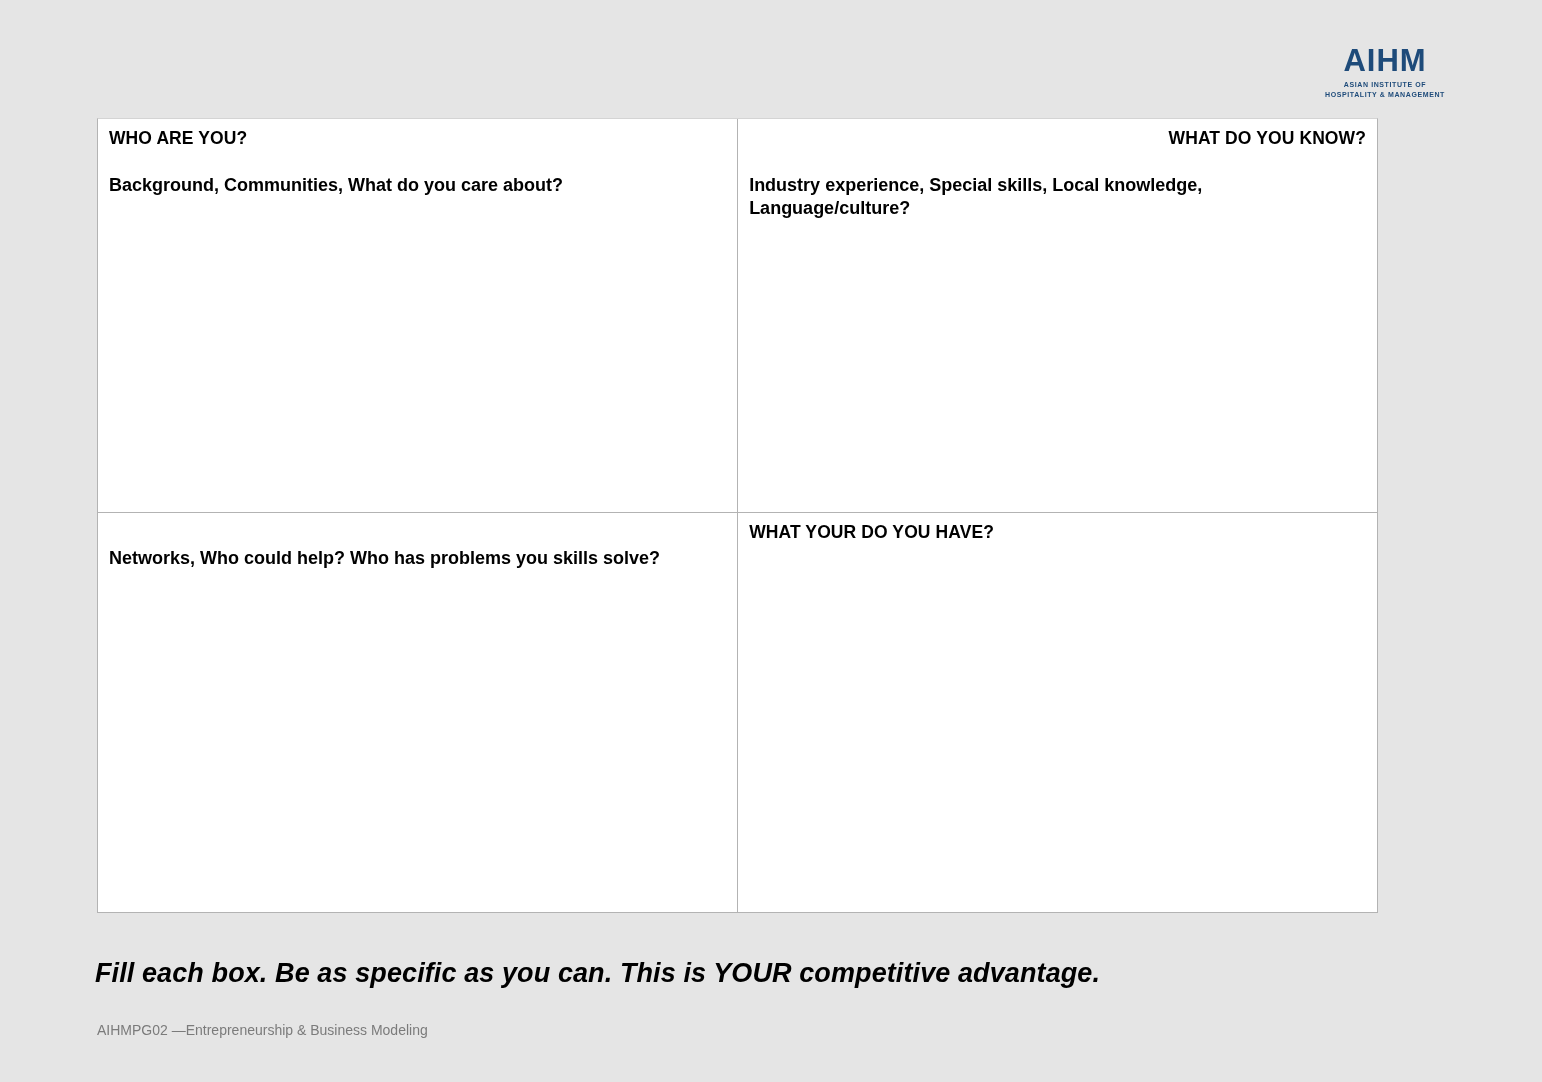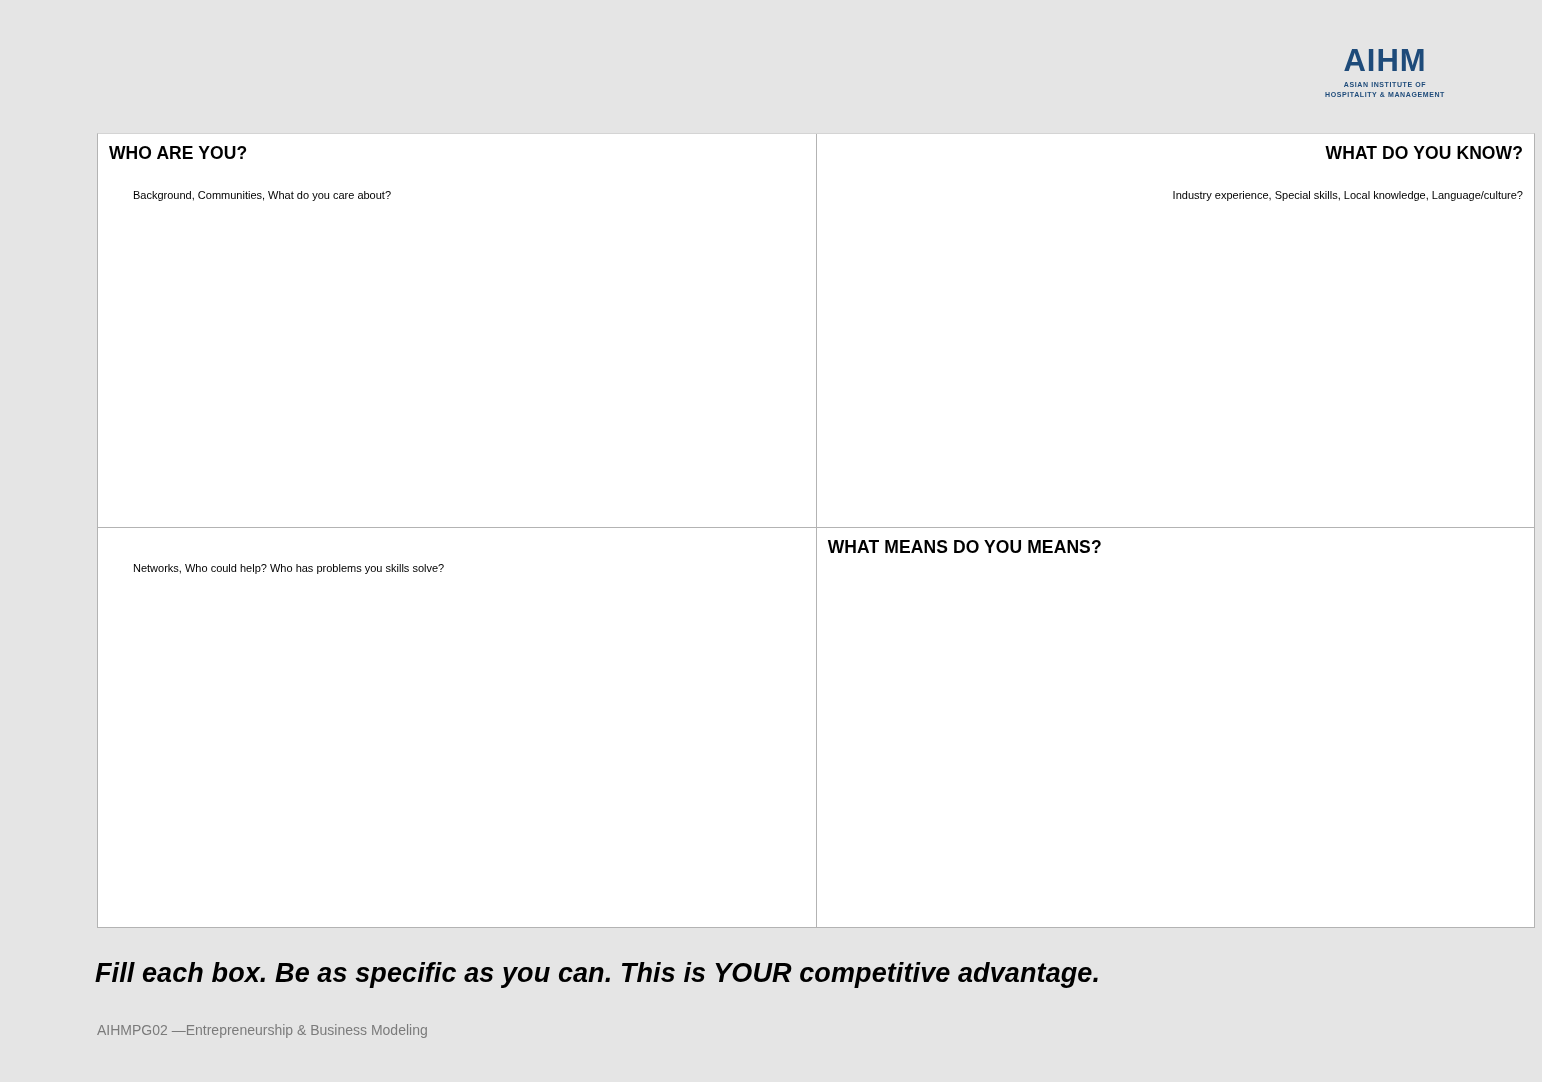--- a/index.html
+++ b/index.html
@@ -46,22 +46,22 @@
     margin-top: 1px;
     color: var(--brand);
     white-space: nowrap;
   }
   .logo-sub.first { margin-top: 4px; }
 
   
   .grid {
     position: absolute;
     left: 97px;
-    top: 133px;
-    width: 1438px;
+    top: 118px;
+    width: 1281px;
     height: 795px;
     display: grid;
     grid-template-columns: 50.05% 49.95%;
     grid-template-rows: 49.7% 50.3%;
     border: 1px solid var(--border);
     border-top-color: #d4d4d4;
     background: #ffffff;
   }
   .cell {
     position: relative;
@@ -75,25 +75,24 @@
   .cell:nth-child(3) { border-right: 1px solid var(--border); }
   .cell-title {
     font-size: 17.5px;
     font-weight: 700;
     line-height: 1.2;
     letter-spacing: 0.1px;
     color: #000000;
   }
   .cell-subtitle {
     margin-top: 25px;
-    font-size: 11px;
-    font-weight: 400;
+    font-size: 18px;
+    font-weight: 700;
     line-height: 1.25;
     color: #000000;
-    margin-left: 24px;
   }
   .cell-fill {
     flex: 1 1 auto;
   }
 
   
   .instruction {
     position: absolute;
     left: 95px;
     top: 958px;
@@ -136,21 +135,21 @@
       <div class="cell-subtitle">Industry experience, Special skills, Local knowledge, Language/culture?</div>
       <div class="cell-fill"></div>
     </div>
 
     <div class="cell">
       <div class="cell-subtitle">Networks, Who could help? Who has problems you skills solve?</div>
       <div class="cell-fill"></div>
     </div>
 
     <div class="cell">
-      <div class="cell-title">WHAT MEANS DO YOU MEANS?</div>
+      <div class="cell-title">WHAT YOUR DO YOU HAVE?</div>
       <div class="cell-fill"></div>
     </div>
 
   </div>
 
   <div class="instruction">Fill each box. Be as specific as you can. This is YOUR competitive advantage.</div>
 
   <div class="footer">AIHMPG02 —Entrepreneurship &amp; Business Modeling</div>
 
 </div>

